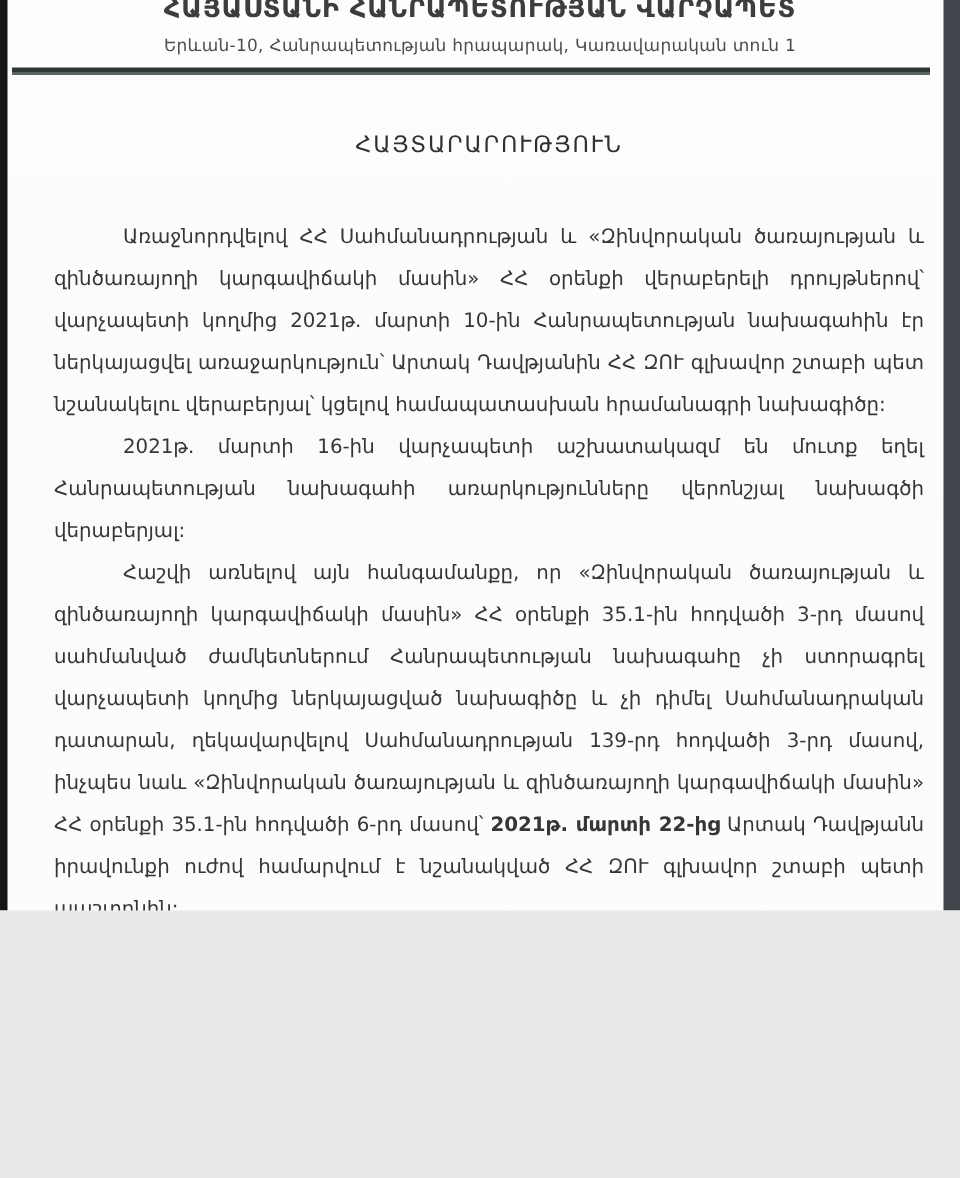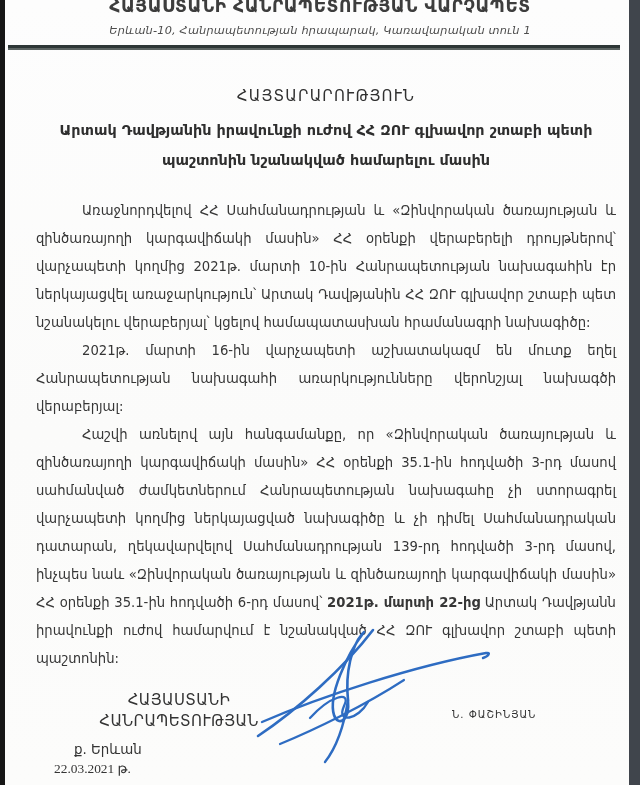--- a/index.html
+++ b/index.html
@@ -4,21 +4,21 @@
 <style>
   * { box-sizing: border-box; }
   html, body { margin: 0; padding: 0; }
   body {
     width: 640px; height: 785px;
     background: #e9e9e9;
     font-family: "DejaVu Sans", sans-serif;
   }
   .page {
     position: relative;
-    width: 640px; height: 785px;
+    width: 640px; height: 607px;
     background: linear-gradient(180deg, #fdfdfd 0%, #fbfbfa 55%, #fcfcfb 100%);
     overflow: hidden;
     color: #343434;
   }
   .bar-left {
     position: absolute; left: 0; top: 0; bottom: 0;
     width: 5px; background: #161616; z-index: 5;
   }
   .bar-right {
     position: absolute; right: 0; top: 0; bottom: 0;
@@ -29,21 +29,20 @@
     margin: -4px 0 0 0;
     font-size: 17px; font-weight: bold;
     letter-spacing: 0.6px;
     color: #3d3d3d;
   }
   .lh-address {
     margin-top: 8px;
     font-size: 11.3px;
     color: #4d4d4d;
     letter-spacing: 0.2px;
-    font-style: italic;
   }
   .rule {
     margin: 8px 20px 0 8px;
     height: 3px;
     border-top: 3px solid #2e3736;
     border-bottom: 2px solid #5c6462;
   }
   .content { padding: 0 24px 0 36px; }
   .heading {
     margin-top: 37px;
@@ -61,21 +60,21 @@
     color: #2e2e2e;
   }
   .para {
     margin: 0;
     font-size: 13.2px;
     line-height: 28px;
     text-align: justify;
     text-indent: 46px;
     color: #363636;
   }
-  .para-first { margin-top: 22px; }
+  .para-first { margin-top: 40px; }
   .sig-svg {
     position: absolute;
     left: 252px; top: 596px;
     width: 252px; height: 172px;
     z-index: 4;
     pointer-events: none;
   }
   .office-block {
     position: absolute;
     left: 50px; top: 690px;
@@ -118,21 +117,20 @@
 
   <div class="letterhead">
     <div class="lh-title">ՀԱՅԱՍՏԱՆԻ ՀԱՆՐԱՊԵՏՈՒԹՅԱՆ ՎԱՐՉԱՊԵՏ</div>
     <div class="lh-address">Երևան-10, Հանրապետության հրապարակ, Կառավարական տուն 1</div>
   </div>
 
   <div class="rule"></div>
 
   <div class="content">
     <div class="heading">ՀԱՅՏԱՐԱՐՈՒԹՅՈՒՆ</div>
-    <div class="subtitle">Արտակ Դավթյանին իրավունքի ուժով ՀՀ ԶՈՒ գլխավոր շտաբի պետի պաշտոնին նշանակված համարելու մասին</div>
 
     <p class="para para-first">Առաջնորդվելով ՀՀ Սահմանադրության և «Զինվորական ծառայության և զինծառայողի կարգավիճակի մասին» ՀՀ օրենքի վերաբերելի դրույթներով՝ վարչապետի կողմից 2021թ. մարտի 10-ին Հանրապետության նախագահին էր ներկայացվել առաջարկություն՝ Արտակ Դավթյանին ՀՀ ԶՈՒ գլխավոր շտաբի պետ նշանակելու վերաբերյալ՝ կցելով համապատասխան հրամանագրի նախագիծը:</p>
     <p class="para">2021թ. մարտի 16-ին վարչապետի աշխատակազմ են մուտք եղել Հանրապետության նախագահի առարկությունները վերոնշյալ նախագծի վերաբերյալ:</p>
     <p class="para"><span>Հաշվի առնելով այն հանգամանքը, որ «Զինվորական ծառայության և զինծառայողի կարգավիճակի մասին» ՀՀ օրենքի 35.1-ին հոդվածի 3-րդ մասով սահմանված ժամկետներում Հանրապետության նախագահը չի ստորագրել վարչապետի կողմից ներկայացված նախագիծը և չի դիմել Սահմանադրական դատարան, ղեկավարվելով Սահմանադրության 139-րդ հոդվածի 3-րդ մասով, ինչպես նաև «Զինվորական ծառայության և զինծառայողի կարգավիճակի մասին» ՀՀ օրենքի 35.1-ին հոդվածի 6-րդ մասով՝ </span><b>2021թ. մարտի 22-ից</b><span> Արտակ Դավթյանն իրավունքի ուժով համարվում է նշանակված ՀՀ ԶՈՒ գլխավոր շտաբի պետի պաշտոնին:</span></p>
   </div>
 
   <svg class="sig-svg" viewBox="0 0 252 172" fill="none" xmlns="http://www.w3.org/2000/svg">
     <path d="M112,36 C94,60 76,100 82,119 C86,131 98,125 96,104 C93,76 100,50 110,38" stroke-width="2.6" stroke-linecap="round" fill="none" stroke="#2e6cc2"></path>
     <path d="M96,104 C92,130 84,152 73,166" stroke-width="2.4" stroke-linecap="round" fill="none" stroke="#2e6cc2"></path>
     <path d="M58,122 C78,100 100,94 92,110 C84,128 106,124 116,106" stroke-width="2.3" stroke-linecap="round" fill="none" stroke="#2e6cc2"></path>

